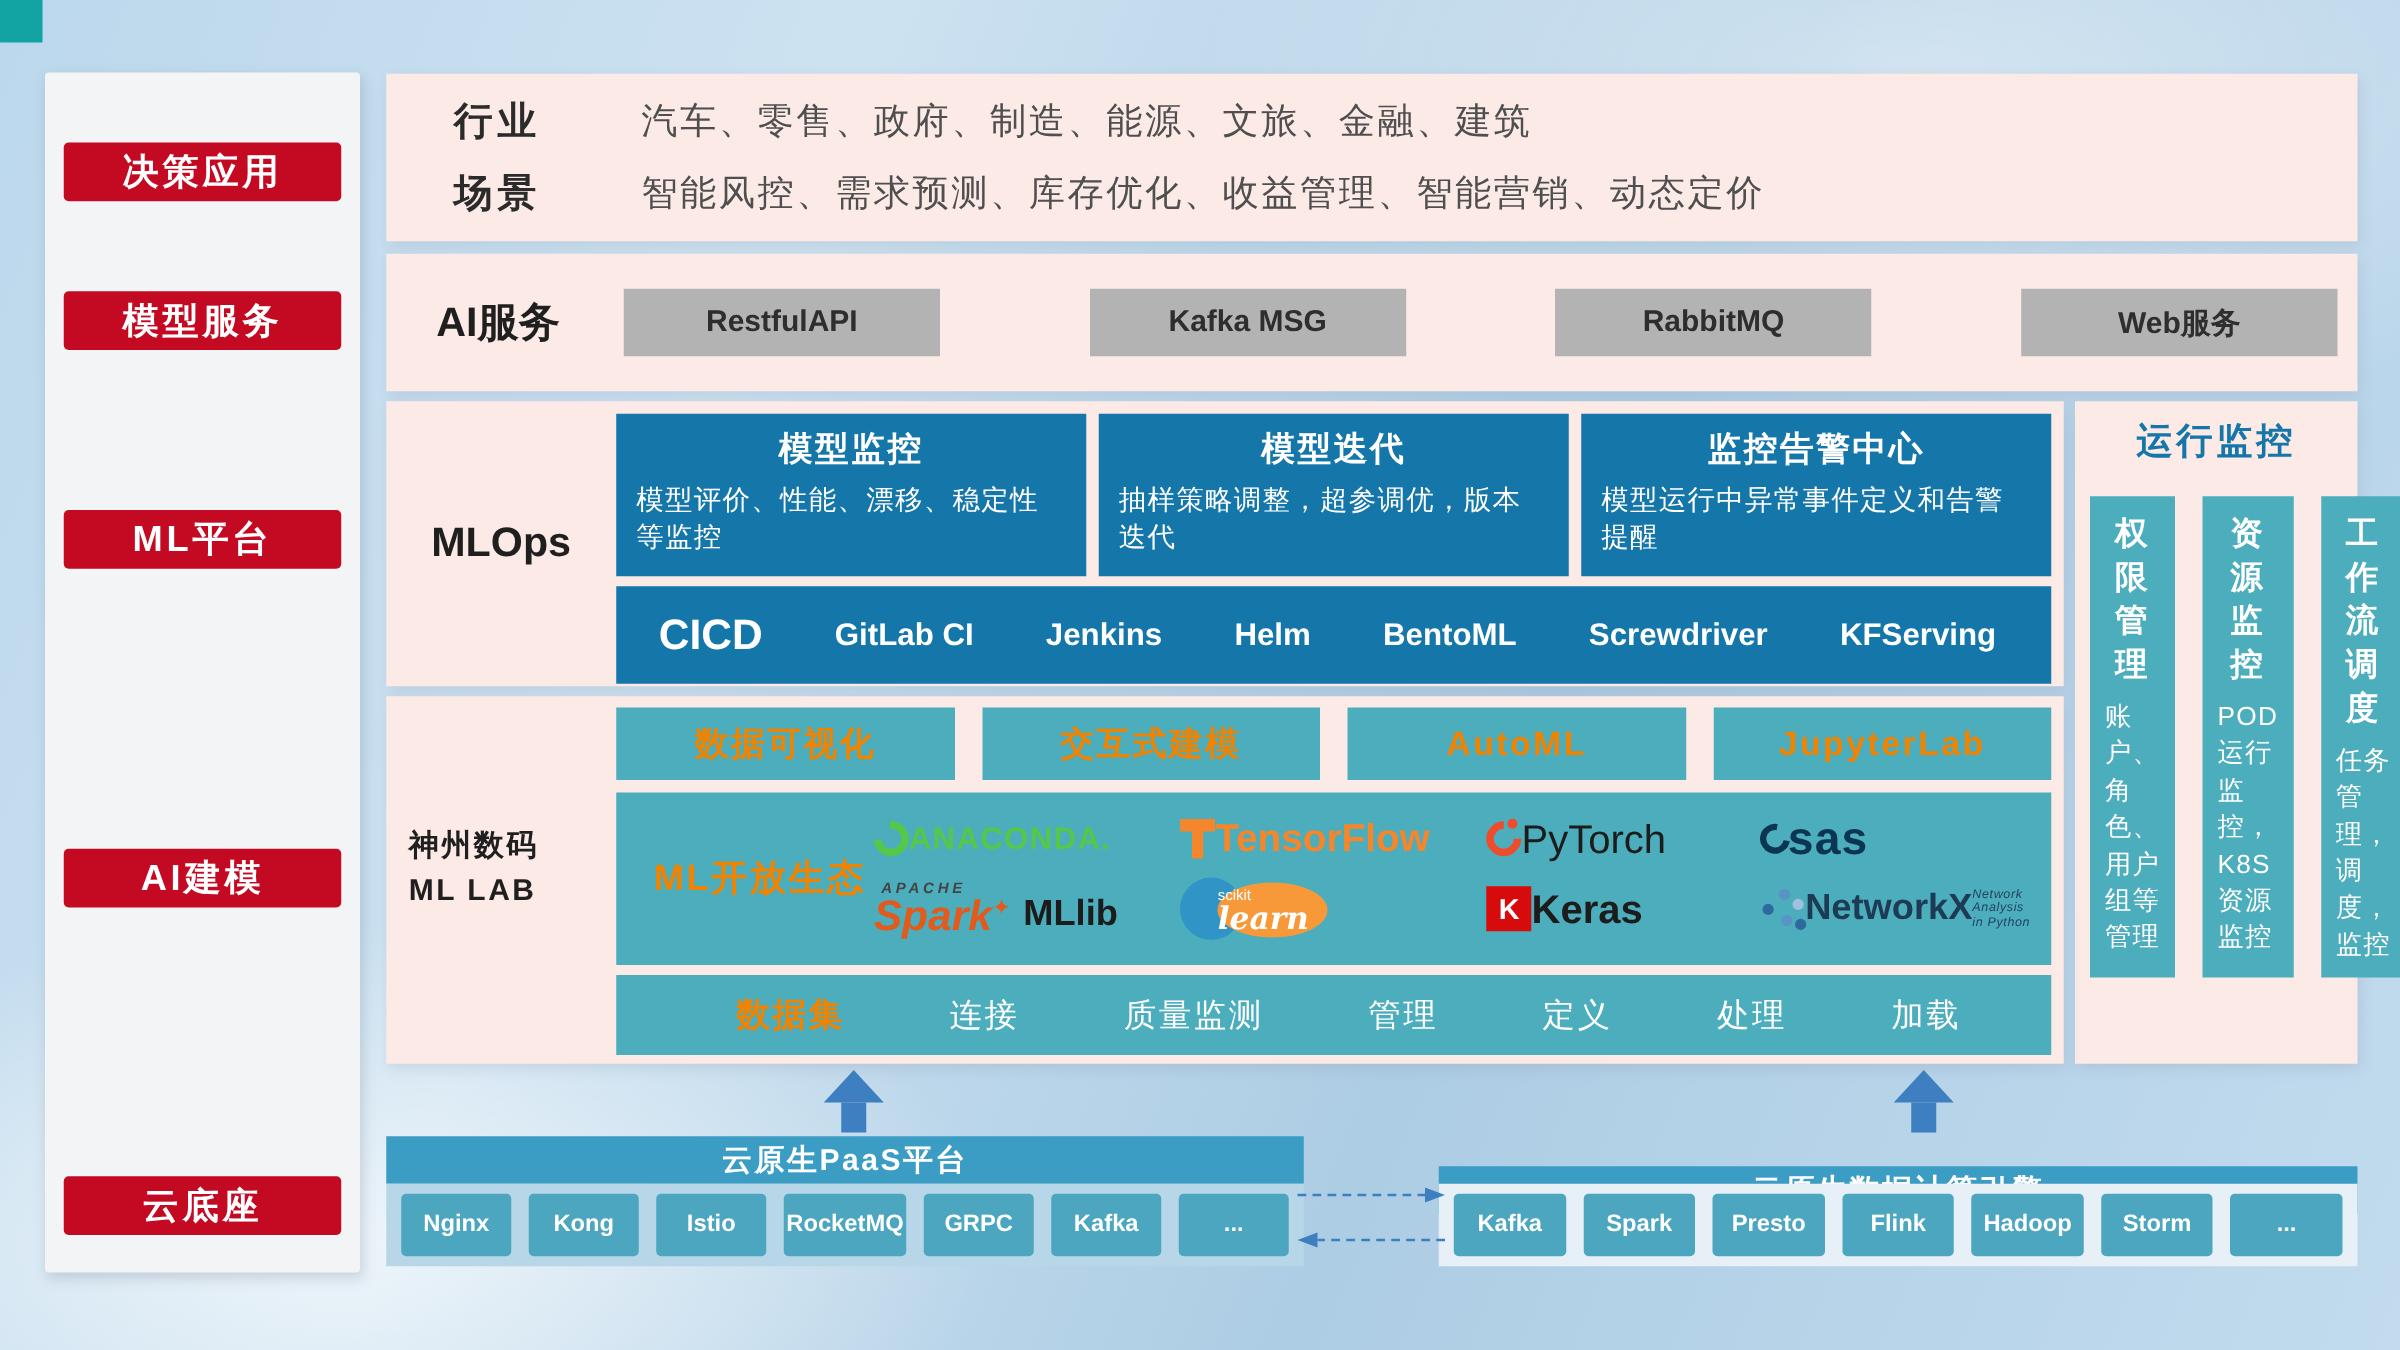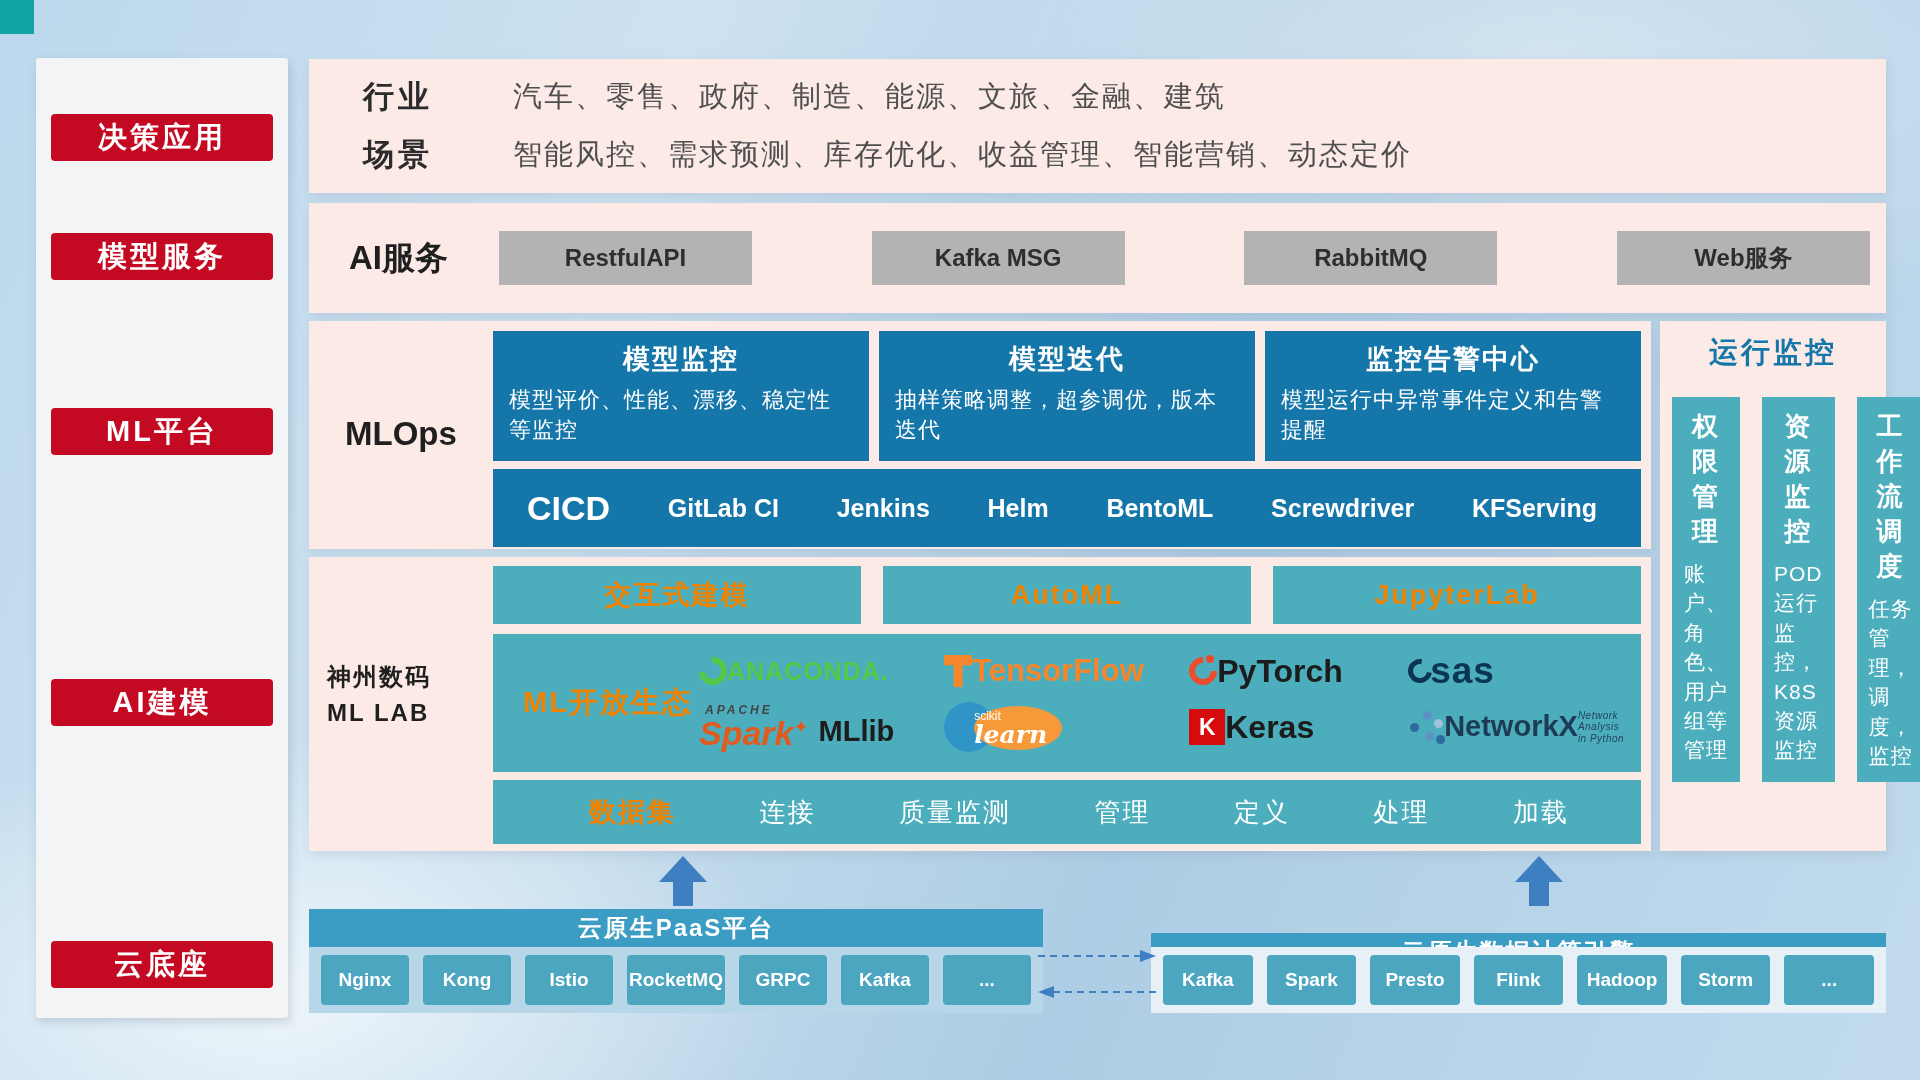--- a/index.html
+++ b/index.html
@@ -53,21 +53,21 @@
   .eco-grid{flex:1;display:grid;grid-template-columns:1.12fr 1.12fr 1fr 1fr;row-gap:6px;align-items:center;padding-right:14px;}
   .logo{display:flex;align-items:center;}
 
   .ana-ring{width:28px;height:28px;border:6px solid #55c84a;border-radius:50%;border-left-color:transparent;transform:rotate(40deg);flex:none;}
   .ana-text{color:#55c84a;font-weight:bold;font-size:25px;letter-spacing:1px;}
   .tf-badge{width:28px;height:32px;background:#f6862b;clip-path:polygon(0 0,100% 0,100% 32%,66% 32%,66% 100%,34% 100%,34% 32%,0 32%);flex:none;}
   .tf-text{color:#f6862b;font-weight:bold;font-size:31px;}
   .pt-icon{position:relative;width:28px;height:28px;flex:none;}
   .pt-icon::before{content:'';position:absolute;inset:0;border:6px solid #ee4c2c;border-radius:50%;border-top-color:transparent;transform:rotate(45deg);}
   .pt-icon::after{content:'';position:absolute;width:8px;height:8px;border-radius:50%;background:#ee4c2c;left:17px;top:-2px;}
-  .pt-text{color:#1c1c1c;font-weight:bold;font-size:32px;}
+  .pt-text{color:#1c1c1c;font-weight:normal;font-size:32px;}
   .sas-swoosh{width:24px;height:24px;border:5px solid #0b3550;border-right-color:transparent;border-radius:50%;transform:rotate(-35deg);flex:none;margin-right:-2px;}
   .sas-text{color:#0b3550;font-weight:bold;font-size:37px;letter-spacing:1px;}
   .logo.spark{align-items:flex-end;}
   .spark-stack{display:flex;flex-direction:column;line-height:1;}
   .apache-text{font-size:12px;font-weight:bold;letter-spacing:3px;color:#444;margin-left:6px;}
   .spark-text{color:#e25a1c;font-weight:bold;font-style:italic;font-size:34px;}
   .spark-text::after{content:'✦';font-size:18px;position:relative;top:-12px;font-style:normal;}
   .mllib-text{color:#1c1c1c;font-weight:bold;font-size:29px;margin-left:10px;margin-bottom:2px;}
   .sk-wrap{position:relative;width:130px;height:58px;flex:none;}
   .sk-circle{position:absolute;left:0;top:4px;width:50px;height:50px;border-radius:50%;background:#3094c7;}
@@ -178,20 +178,21 @@
       </div>
     </div>
   </section>
 
   <section class="panel row4">
     <div class="lab-label">
       <div>神州数码</div>
       <div>ML LAB</div>
     </div>
     <div class="lab-tools">
+      <div class="lab-tool">数据可视化</div>
       <div class="lab-tool">交互式建模</div>
       <div class="lab-tool">AutoML</div>
       <div class="lab-tool">JupyterLab</div>
     </div>
 
     <div class="eco-box">
       <div class="eco-label">ML开放生态</div>
       <div class="eco-grid">
         <div class="logo">
           <span class="ana-ring"></span>

